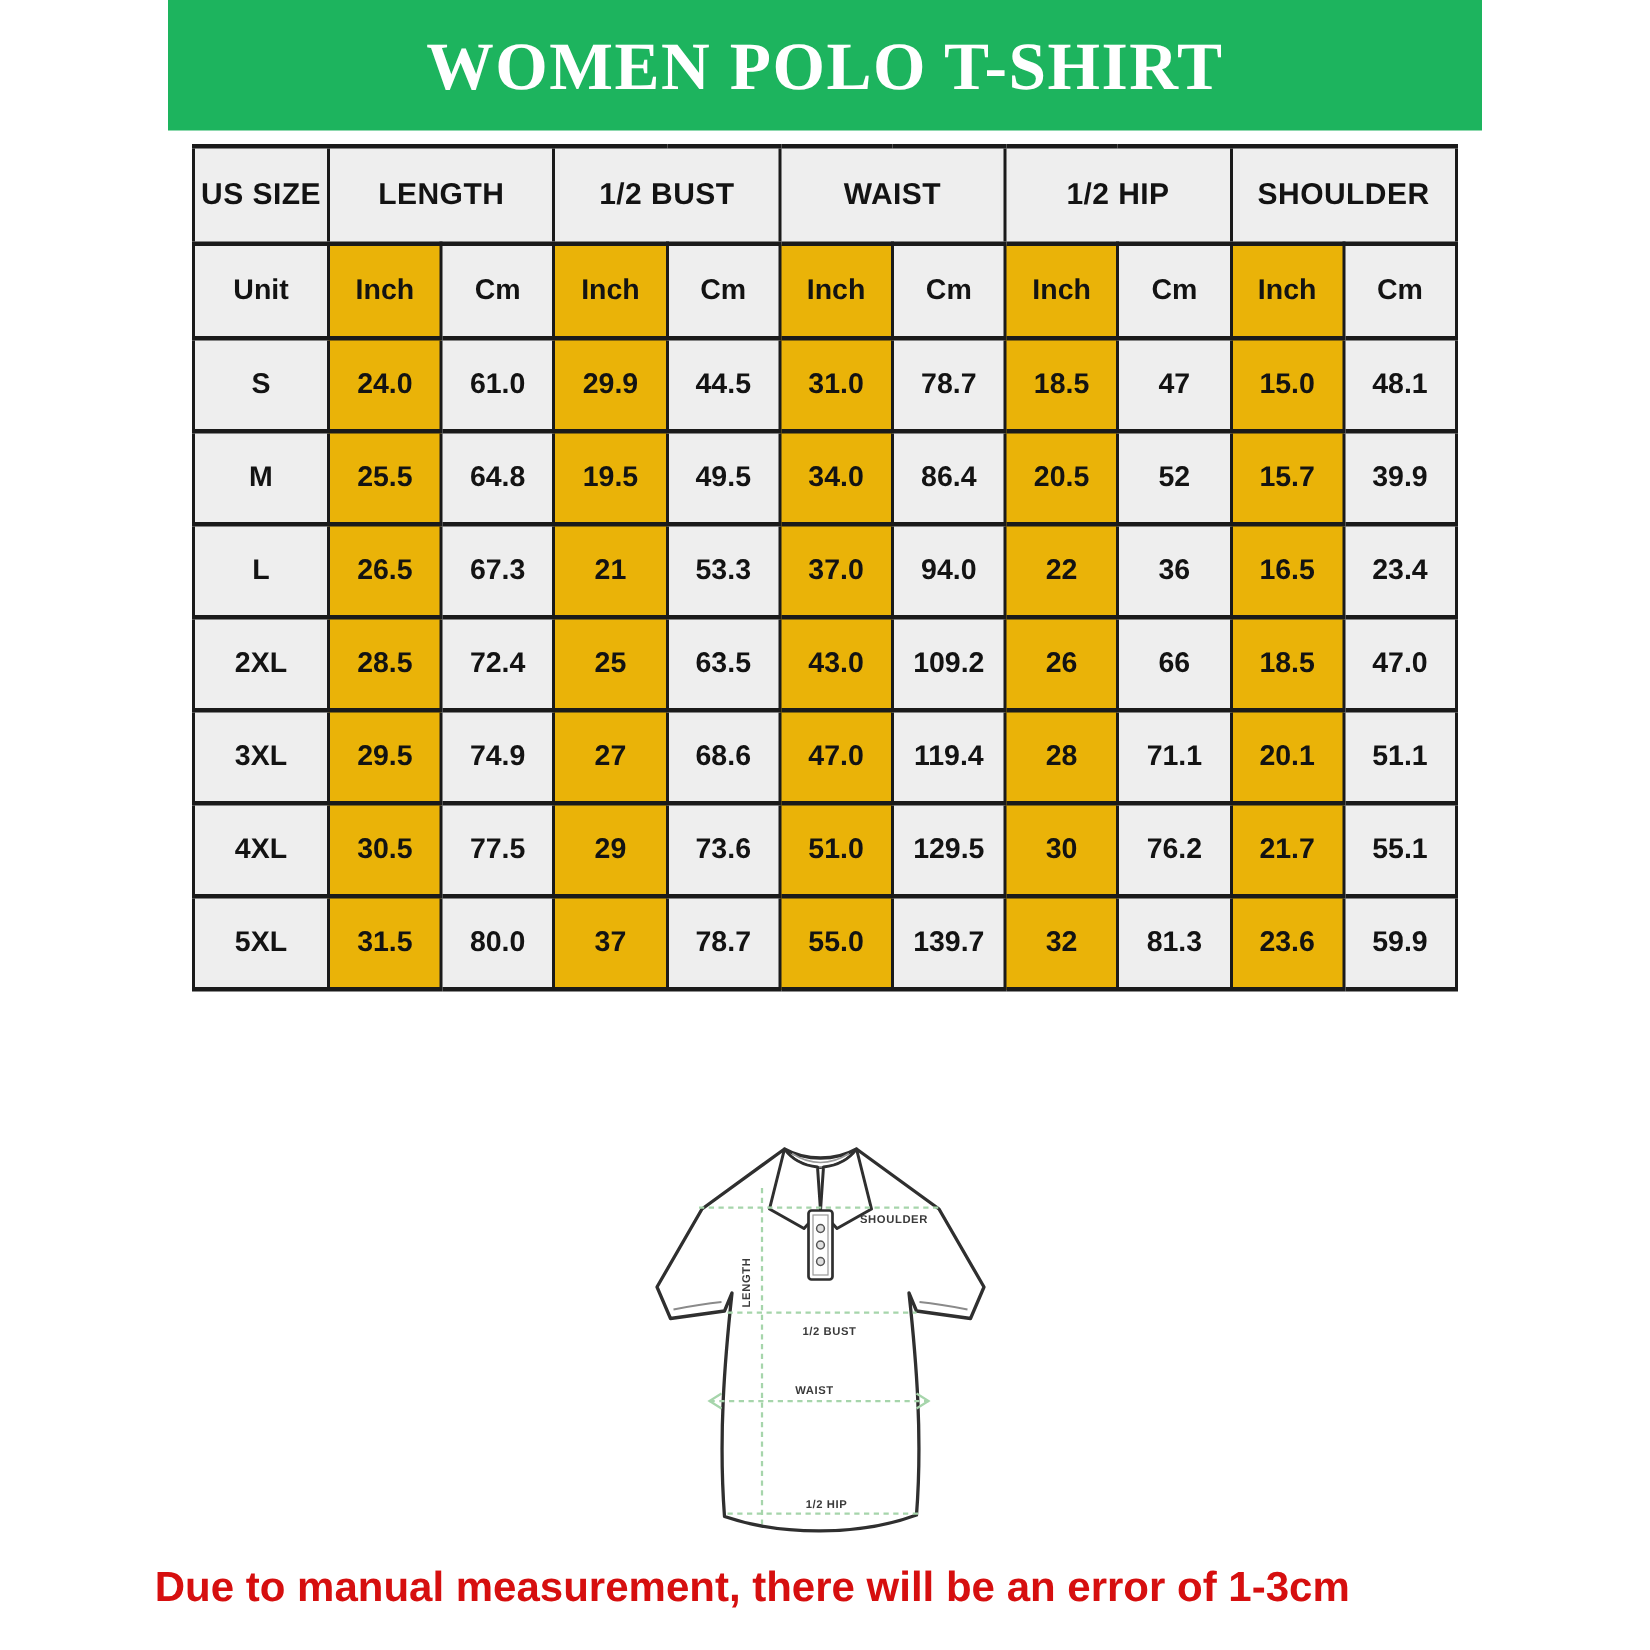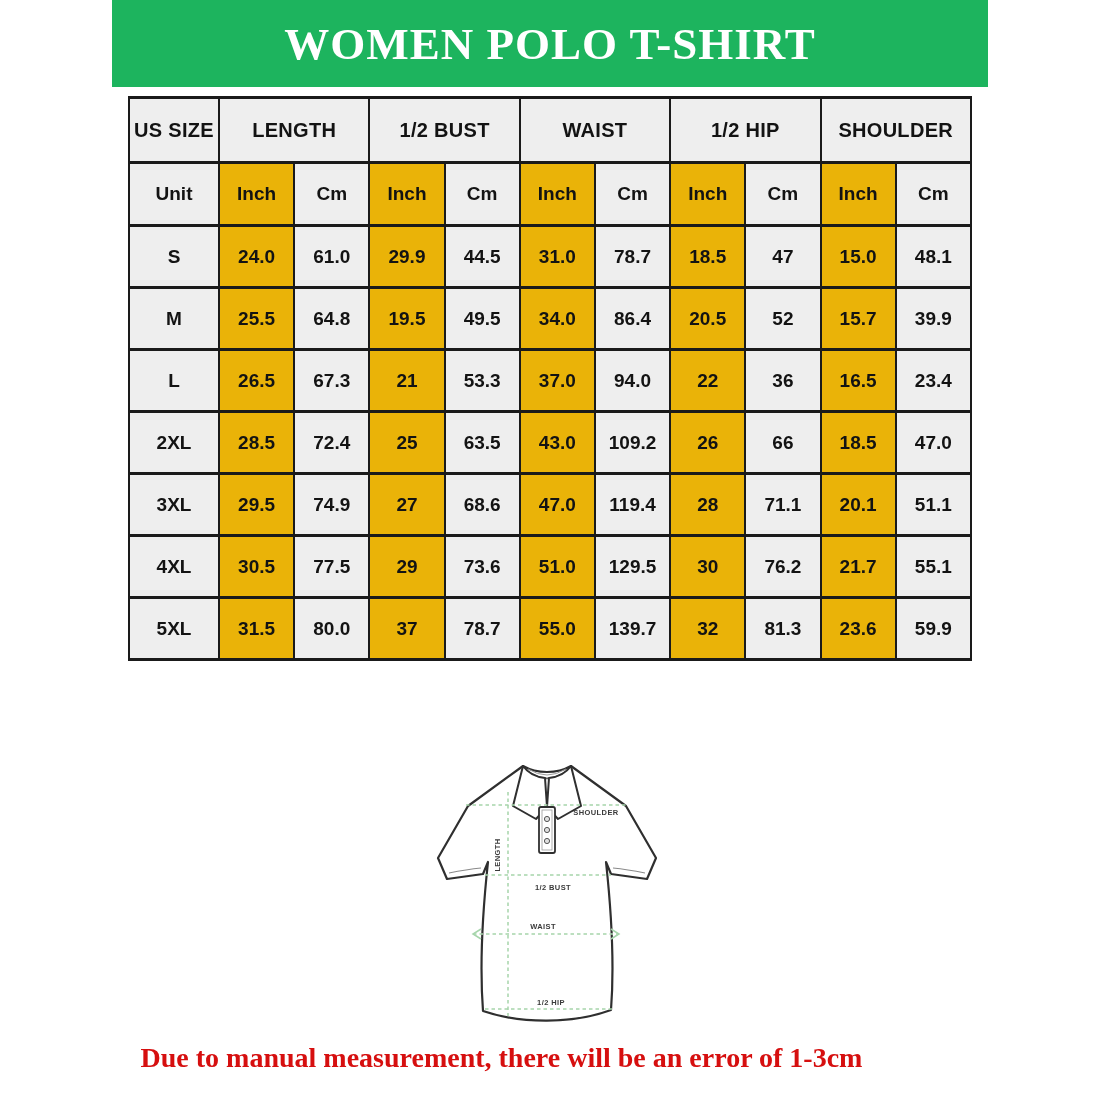--- a/index.html
+++ b/index.html
@@ -24,21 +24,21 @@
   .size-table tbody td{height:59px;font-size:19px;}
   .shade{background:#eeeeee;}
   .plain{background:#eab308;}
   
   .diagram{position:absolute;left:433px;top:758px;width:250px;height:280px;margin:0;}
   .diagram svg text{font-family:"Liberation Sans",sans-serif;font-weight:700;
                     fill:#3a3a3a;letter-spacing:.4px;}
   
   .note{position:absolute;left:0;top:1042px;width:1003px;margin:0;text-align:center;
         font-size:28px;font-weight:700;color:#d60f0f;
-        font-family:Liberation Serif, serif;}
+        font-family:Liberation Sans, sans-serif;}
 </style>
 </head>
 <body>
 
 <div class="page">
 
   <header class="banner" style="background: rgb(29, 180, 94);">
     <h1>WOMEN POLO T-SHIRT</h1>
   </header>
 

